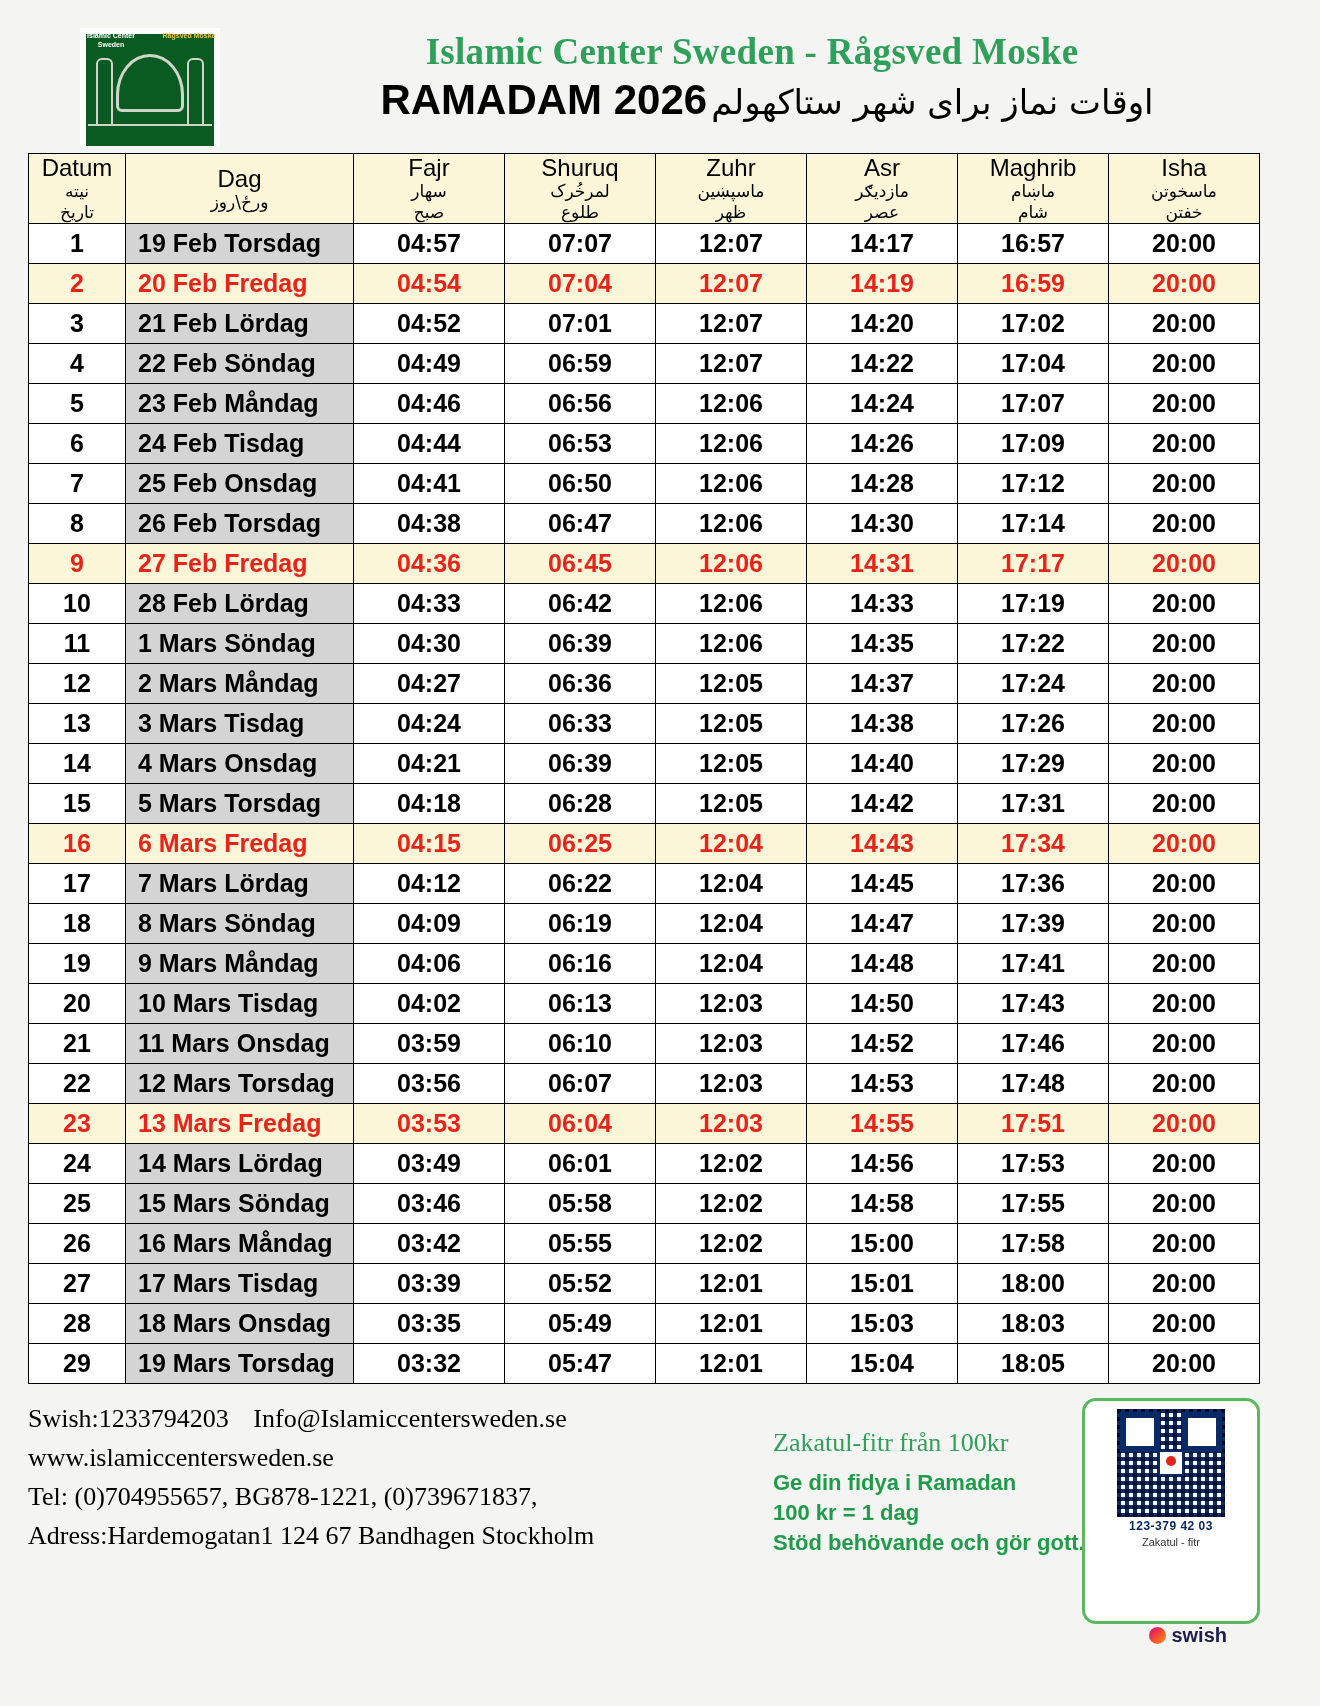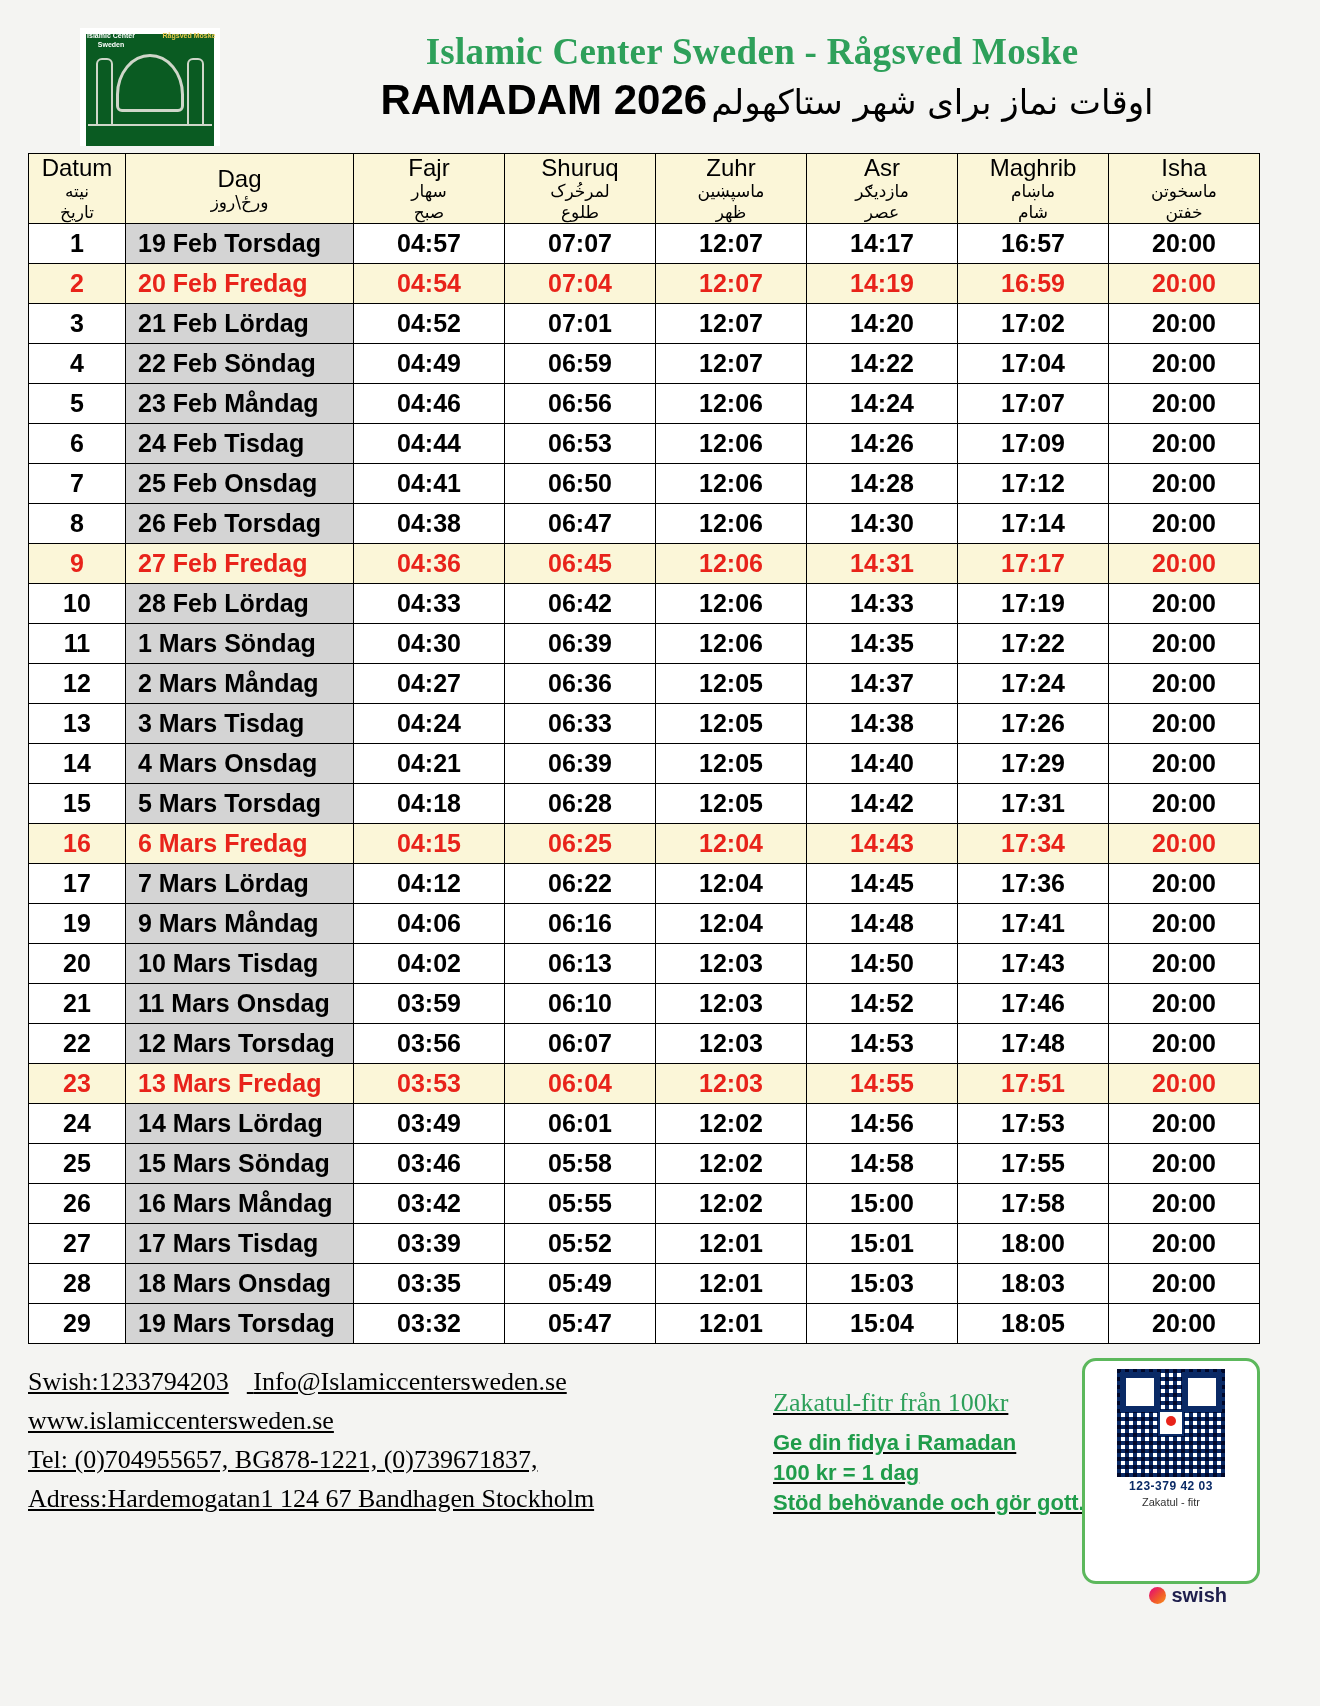--- a/index.html
+++ b/index.html
@@ -177,23 +177,22 @@
   }
   tbody tr.highlight td.dag {
     background: #fbf6d8;
   }
 
   
   .footer {
     position: relative;
     margin-top: 8px;
     display: flex;
-    align-items: flex-end;
+    align-items: center;
     width: 1232px;
-    text-decoration: underline;
   }
   .footer-left {
     flex: 0 0 735px;
     font-family: "Liberation Serif", serif;
     font-size: 26px;
     line-height: 39px;
     color: #000;
     padding-top: 4px;
   }
   .footer-left .line1 span { margin-right: 18px; }
@@ -528,20 +527,30 @@
           <td>20:00</td>
         </tr>
         <tr>
           <td>17</td>
           <td class="dag">7 Mars Lördag</td>
           <td>04:12</td>
           <td>06:22</td>
           <td>12:04</td>
           <td>14:45</td>
           <td>17:36</td>
+          <td>20:00</td>
+        </tr>
+        <tr>
+          <td>18</td>
+          <td class="dag">8 Mars Söndag</td>
+          <td>04:09</td>
+          <td>06:19</td>
+          <td>12:04</td>
+          <td>14:47</td>
+          <td>17:39</td>
           <td>20:00</td>
         </tr>
         <tr>
           <td>19</td>
           <td class="dag">9 Mars Måndag</td>
           <td>04:06</td>
           <td>06:16</td>
           <td>12:04</td>
           <td>14:48</td>
           <td>17:41</td>

